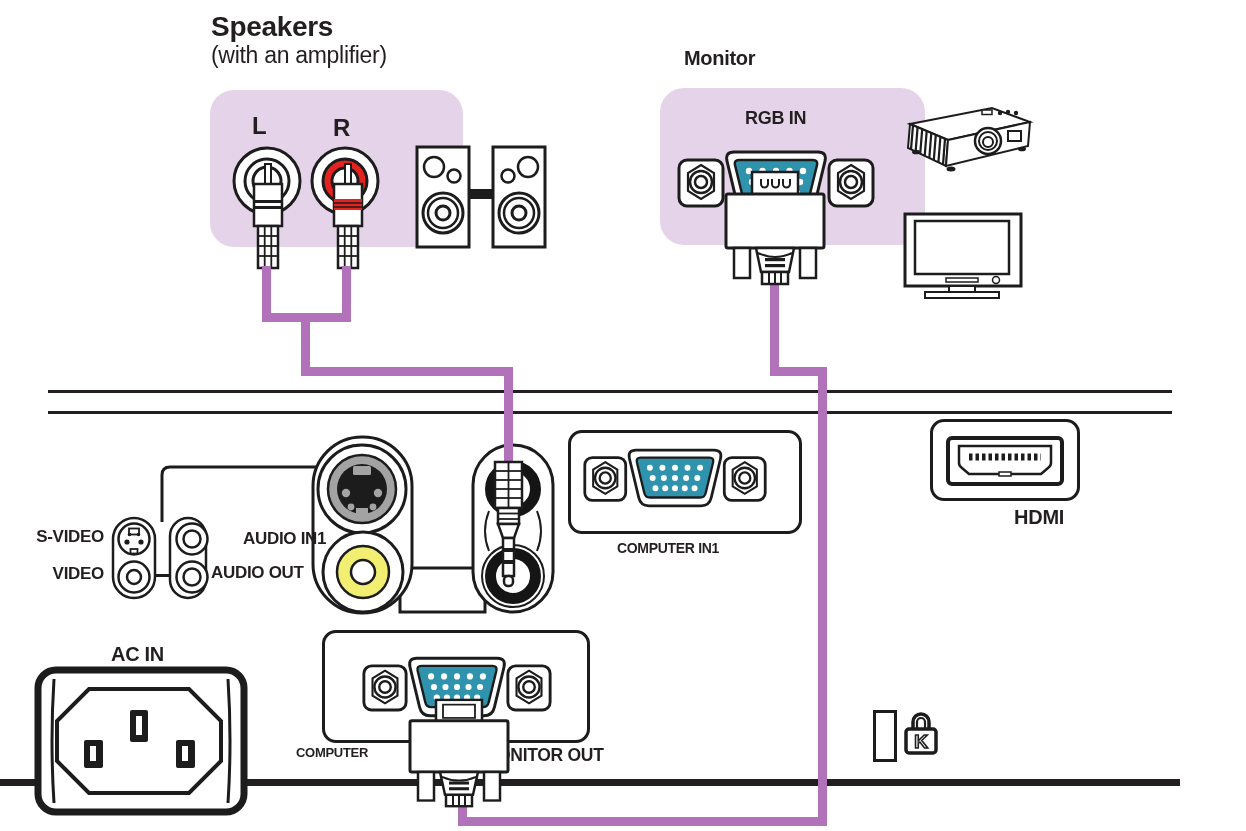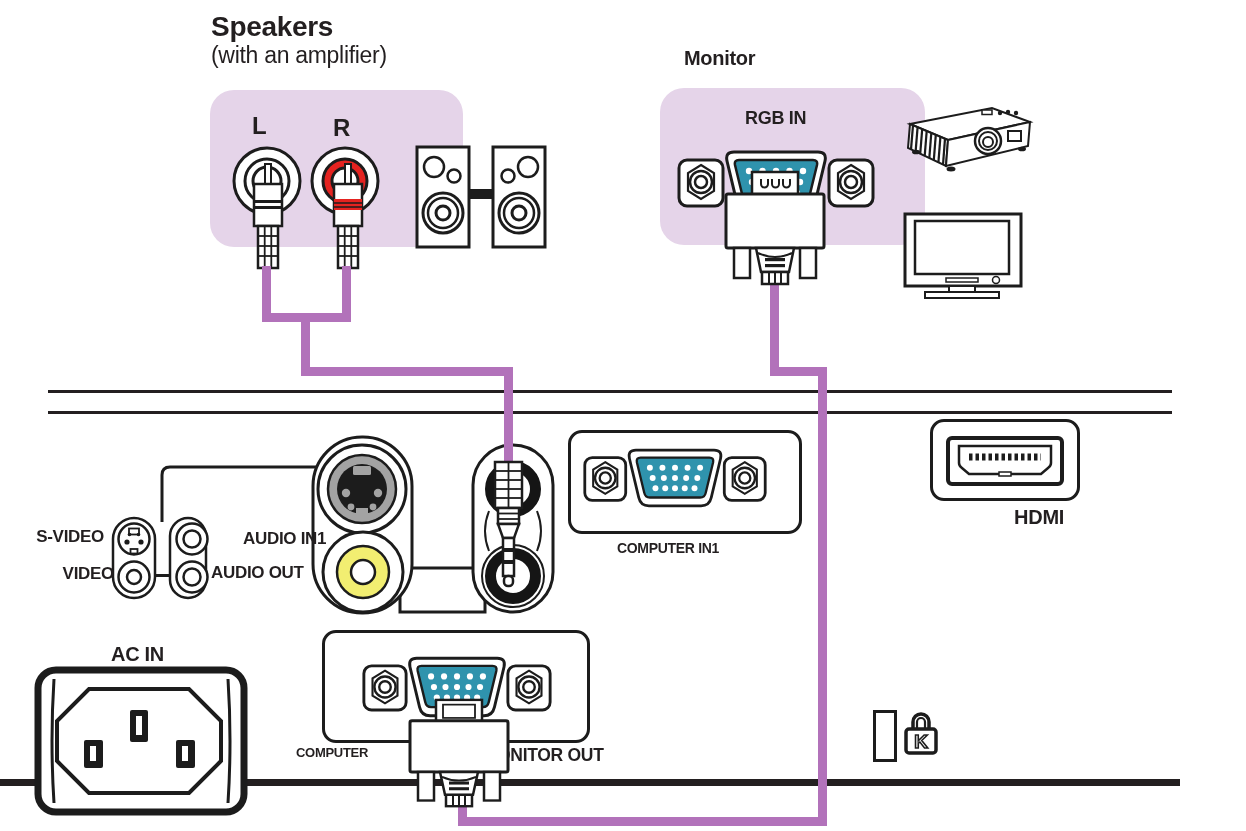--- a/index.html
+++ b/index.html
@@ -180,21 +180,21 @@
   <div class="cable" style="left:818px;top:367px;width:9px;height:459px;"></div>
   <div class="cable" style="left:458px;top:817px;width:369px;height:9px;"></div>
   <div class="cable" style="left:458px;top:795px;width:9px;height:31px;"></div>
 
   <div class="line" style="left:48px;top:390px;width:1124px;height:3px;"></div>
   <div class="line" style="left:48px;top:411px;width:1124px;height:3px;"></div>
 
   <div class="line" style="left:0px;top:779px;width:1180px;height:7px;"></div>
 
   <div class="lbl" style="left:18px;top:527px;width:86px;text-align:right;font-size:17px;">S-VIDEO</div>
-  <div class="lbl" style="left:28px;top:564px;width:86px;text-align:right;font-size:17px;">VIDEO</div>
+  <div class="lbl" style="left:18px;top:564px;width:86px;text-align:right;font-size:17px;">VIDEO</div>
   <div class="lbl" style="left:211px;top:529px;font-size:17px;margin-left:32px;">AUDIO IN1</div>
   <div class="lbl" style="left:211px;top:563px;font-size:17px;">AUDIO OUT</div>
 
   <svg class="icon z2" style="left:100px;top:425px;" width="480" height="200" viewBox="0 0 480 200">
 
     <path d="M62,97 L62,50 Q62,42 70,42 L219,42" fill="none" stroke="#1c1c1c" stroke-width="3"></path>
 
     <rect x="300" y="143" width="85" height="44" fill="#fff" stroke="#1c1c1c" stroke-width="3"></rect>
 
     <rect x="213" y="12" width="99" height="176" rx="49" fill="#fff" stroke="#1c1c1c" stroke-width="3"></rect>

